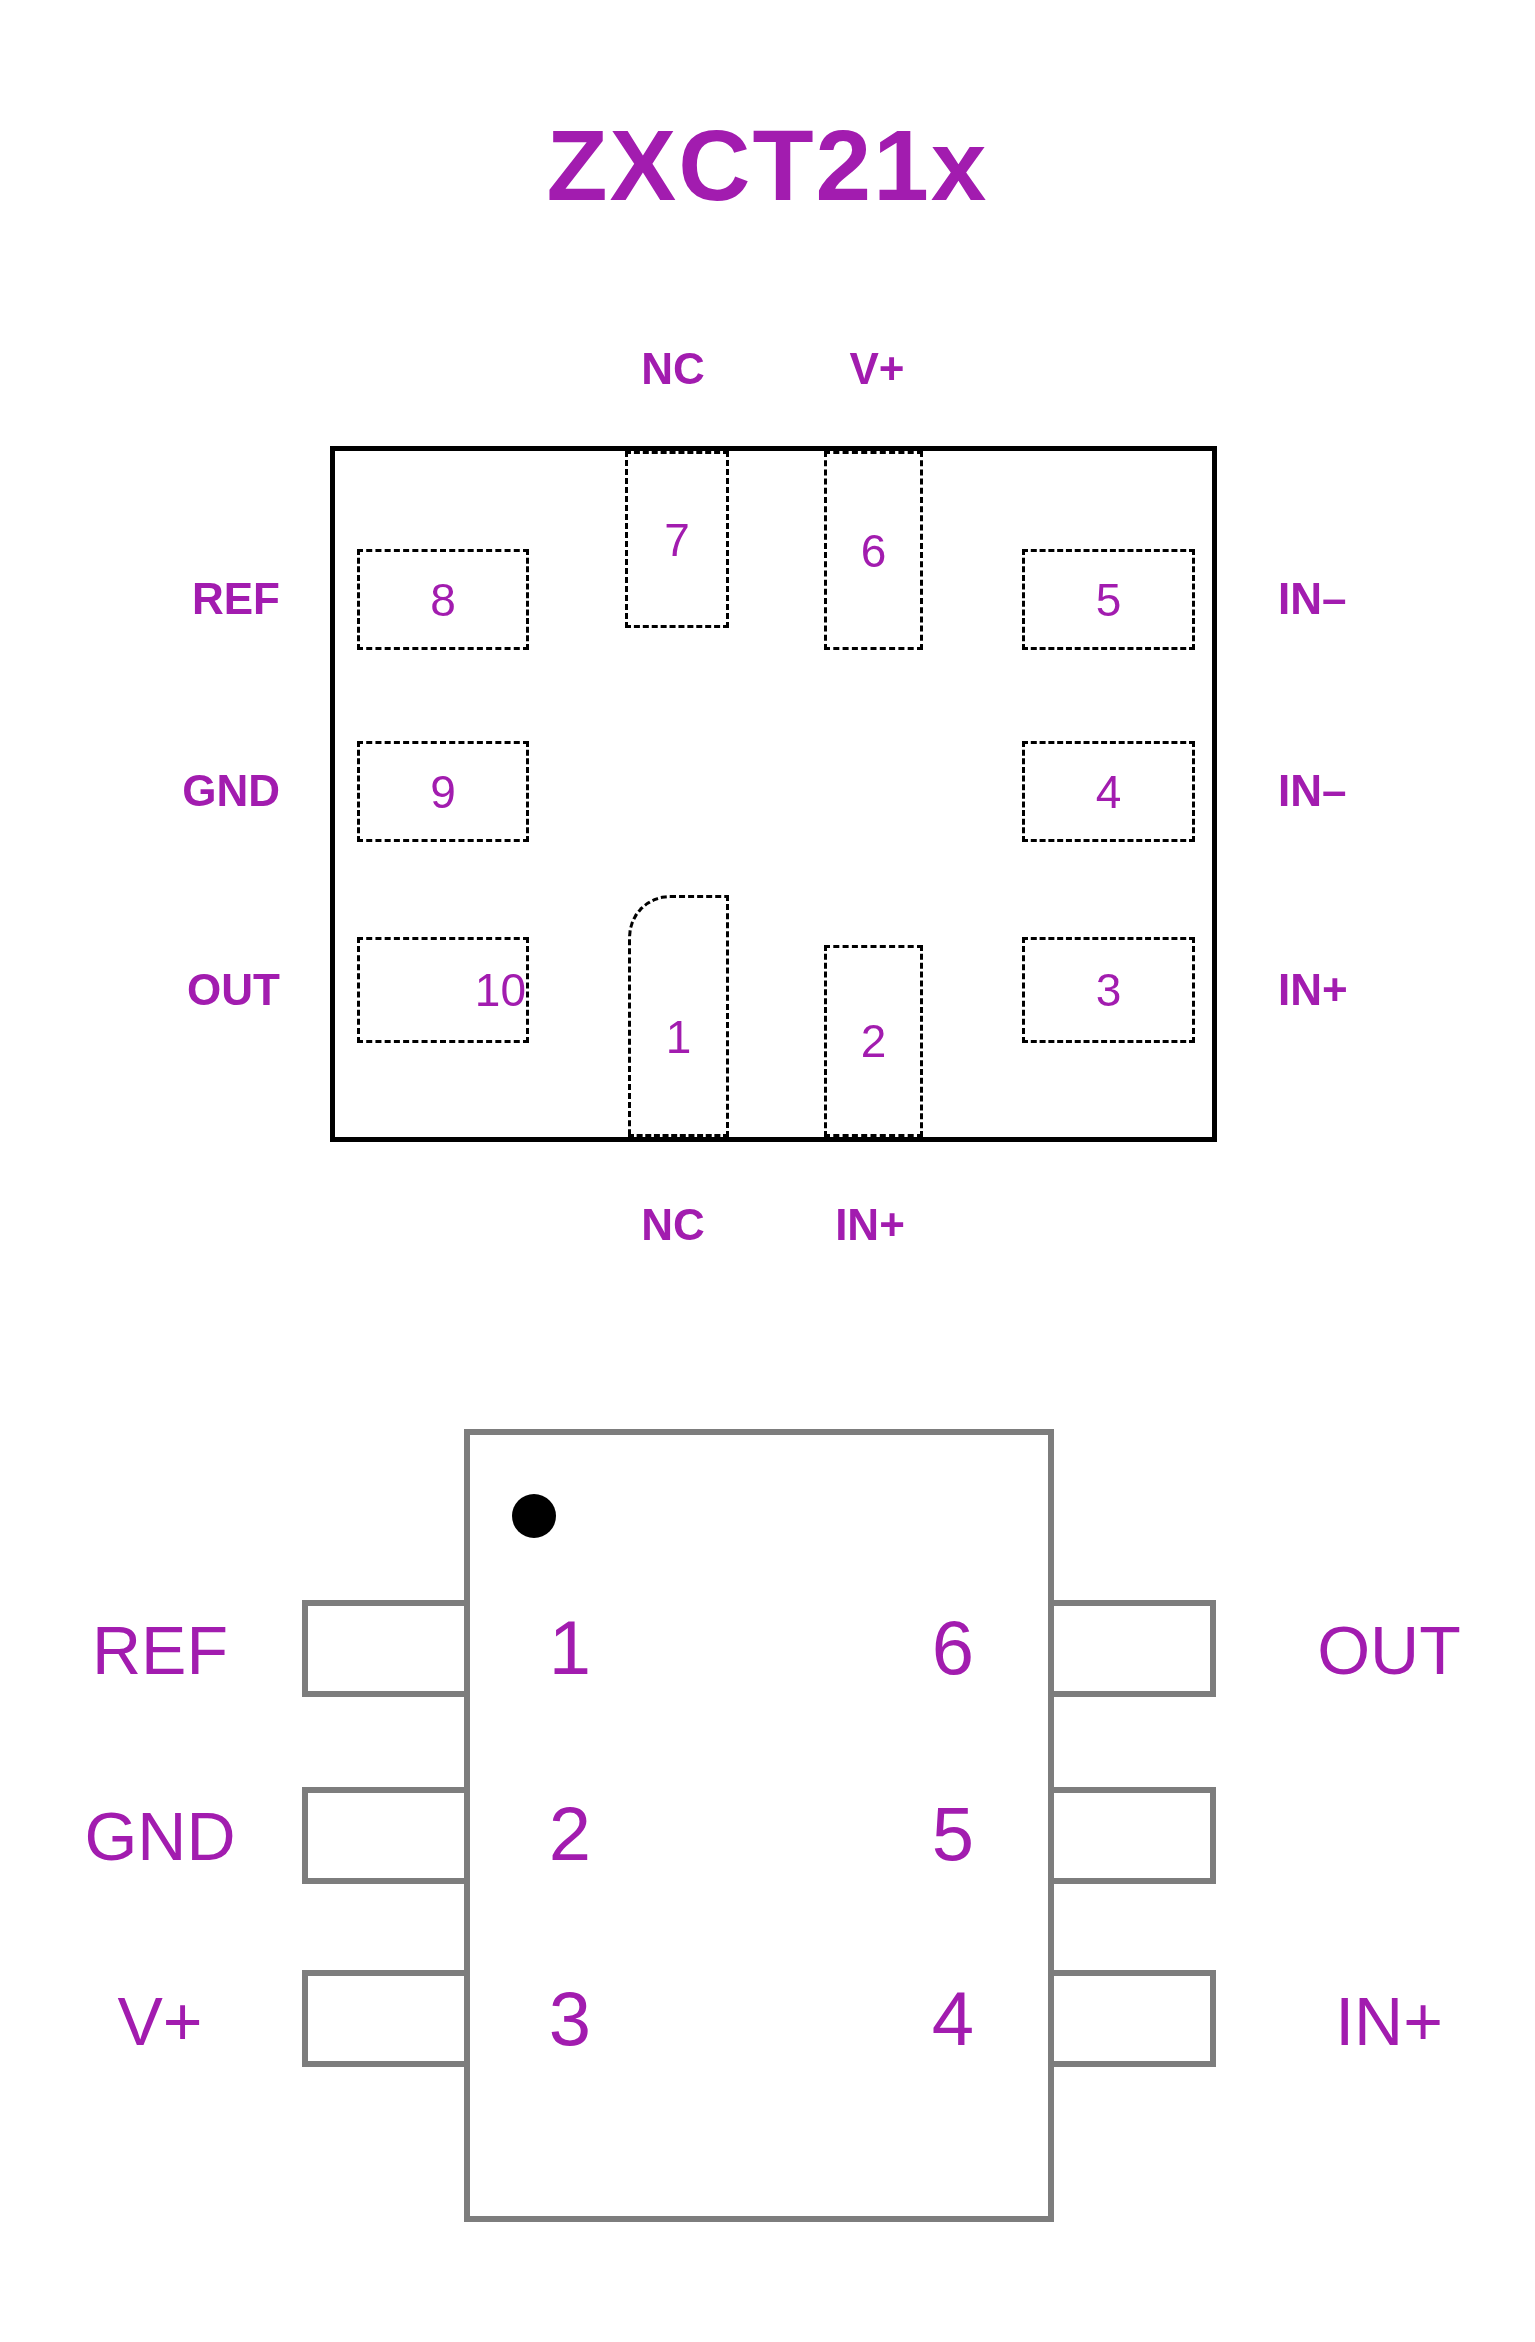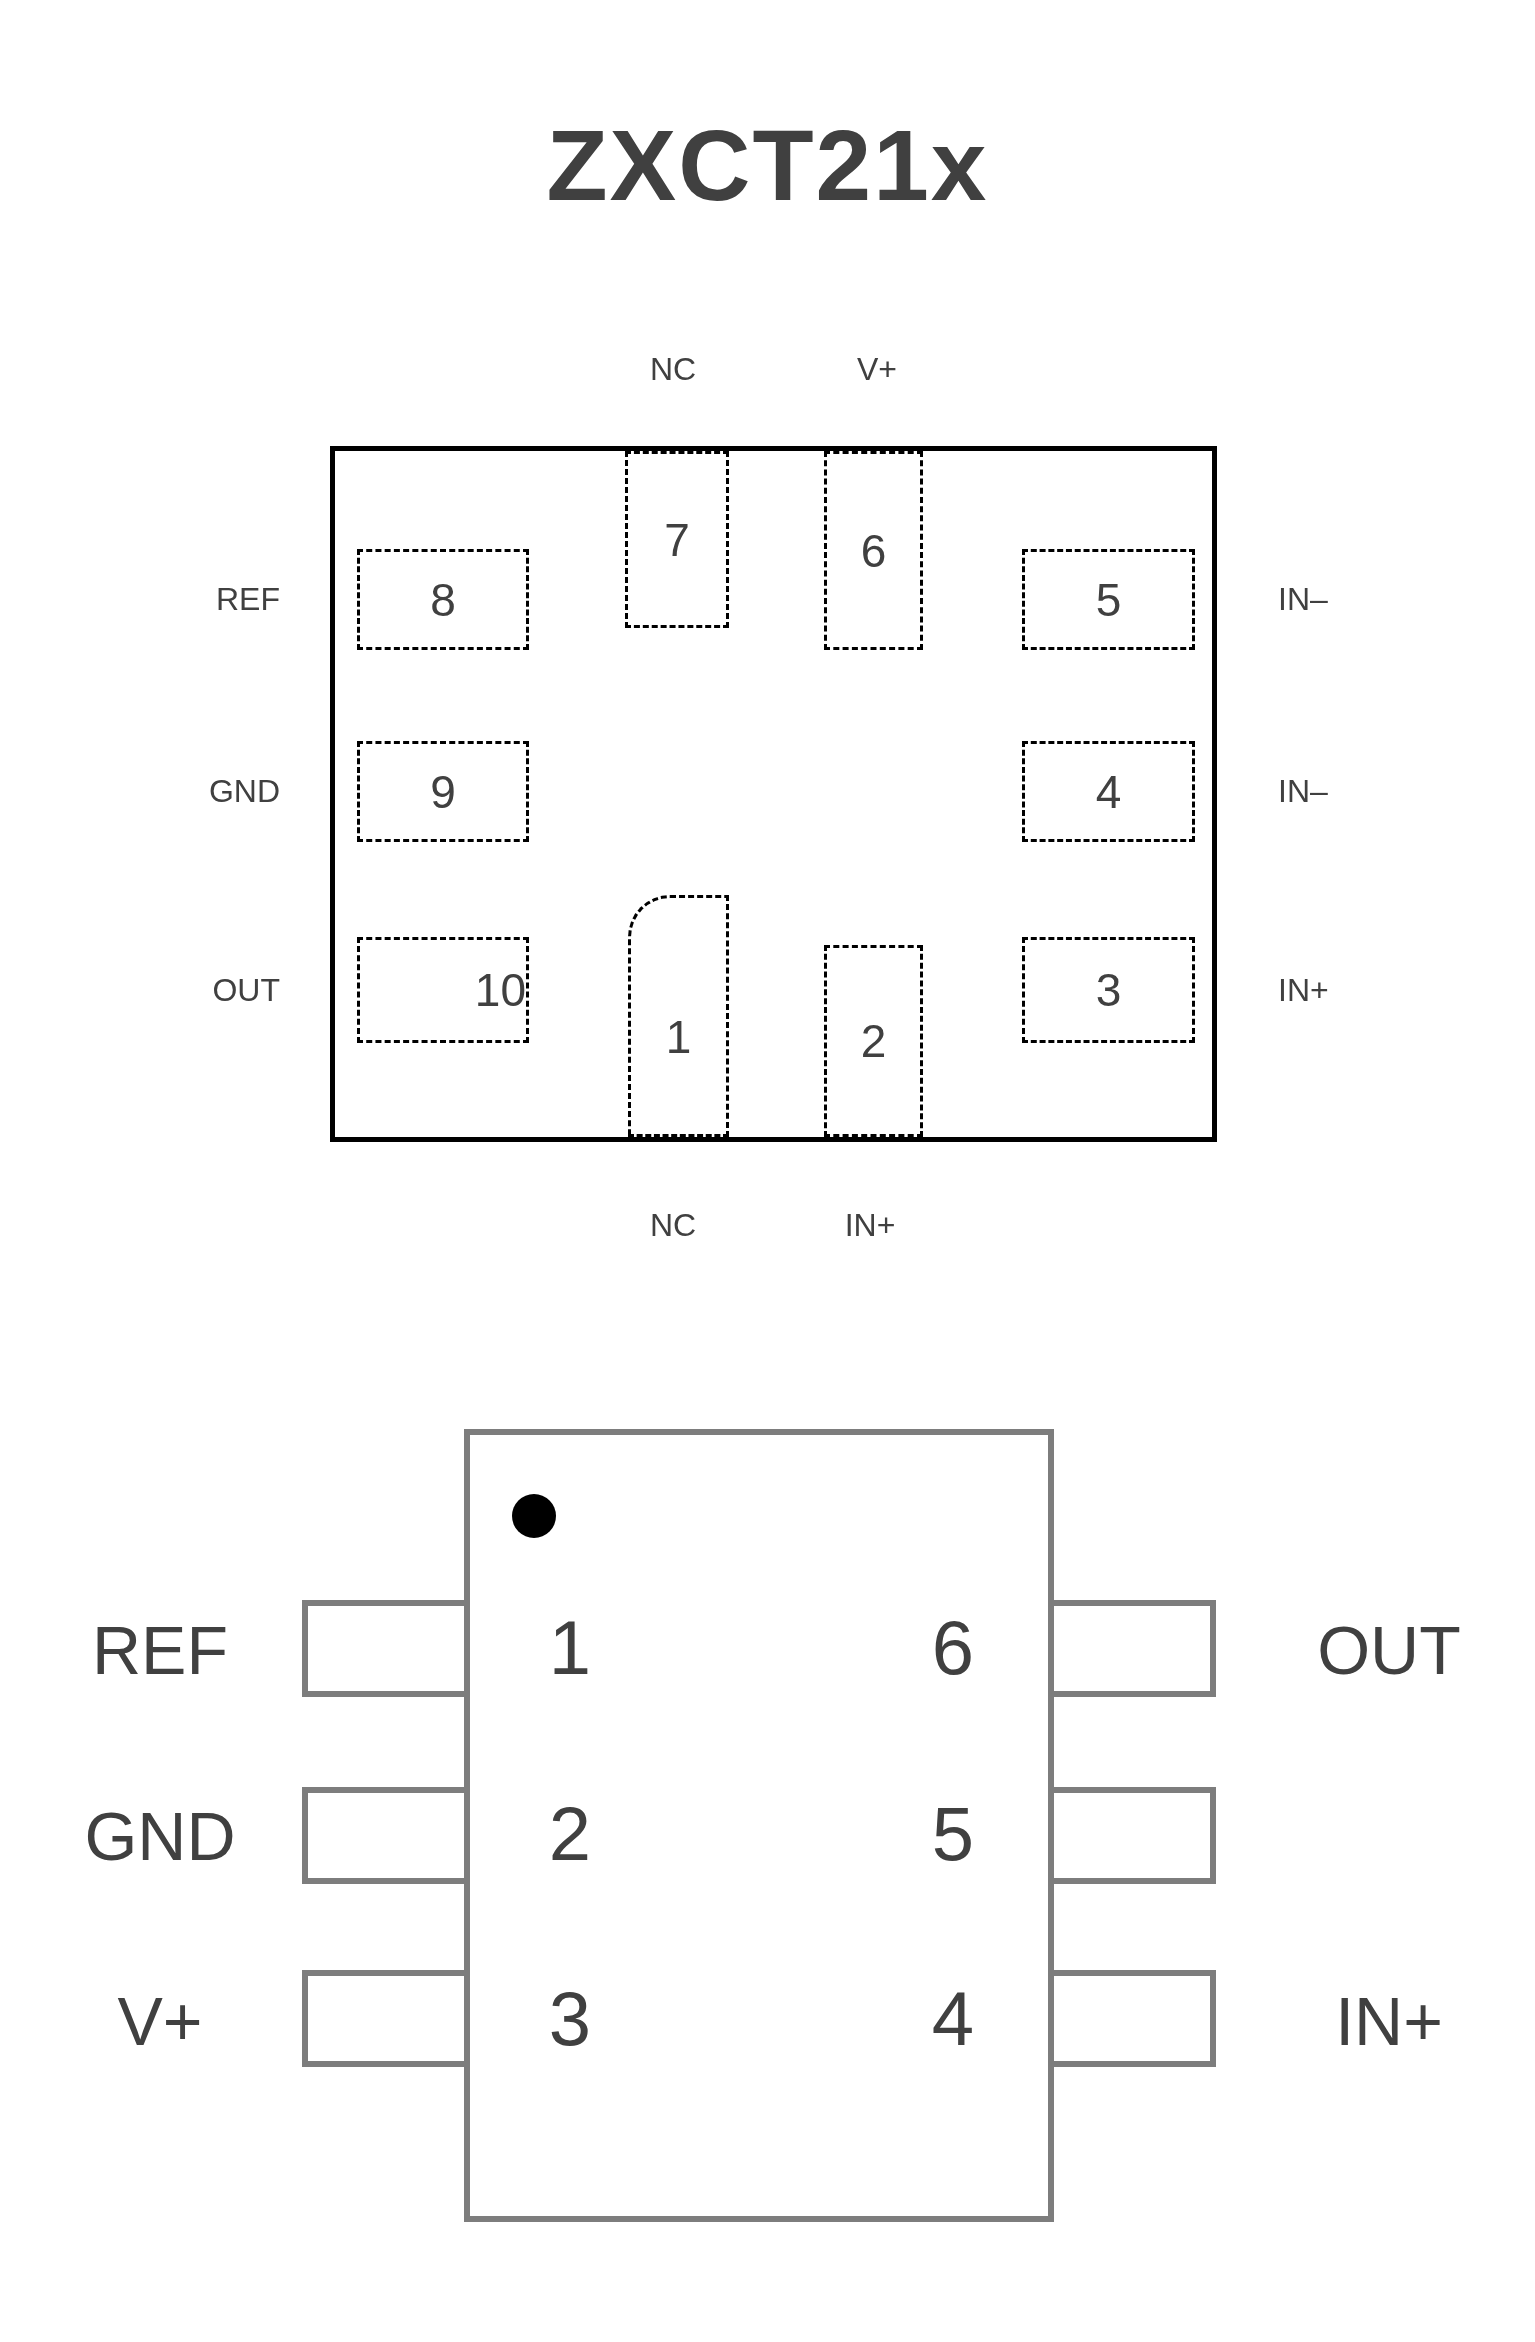--- a/index.html
+++ b/index.html
@@ -2,21 +2,21 @@
 <html><head>
 <meta charset="utf-8">
 <style>
   html, body { margin: 0; padding: 0; background: #ffffff; }
   .page {
     position: relative;
     width: 1535px;
     height: 2342px;
     background: #ffffff;
     font-family: "Liberation Sans", sans-serif;
-    color: #404040;
+    color: #a21caf;
     overflow: hidden;
   }
 
   
   .chip-title {
     position: absolute;
     left: 0; top: 108px; width: 1535px;
     text-align: center;
     font-size: 100px;
     font-weight: 700;
@@ -53,22 +53,22 @@
   .pad-p1  {
     left: 628px; top: 895px; width: 101px; height: 242px;
     border-top-left-radius: 42px;
     align-items: flex-end;
     padding-bottom: 70px;
   }
   .pad-p2  { left: 824px;  top: 945px; width: 99px;  height: 192px; }
 
   .dfn-label {
     position: absolute;
-    font-size: 32px;
-    font-weight: 400;
+    font-size: 44px;
+    font-weight: 700;
     height: 58px;
     line-height: 58px;
     white-space: nowrap;
   }
   .lbl-nc-top  { left: 603px;  top: 340px;  width: 140px; text-align: center; }
   .lbl-vp-top  { left: 807px;  top: 340px;  width: 140px; text-align: center; }
   .lbl-nc-bot  { left: 603px;  top: 1196px; width: 140px; text-align: center; }
   .lbl-inp-bot { left: 800px;  top: 1196px; width: 140px; text-align: center; }
   .lbl-ref { left: 95px; top: 570px; width: 185px; text-align: right; }
   .lbl-gnd { left: 95px; top: 762px; width: 185px; text-align: right; }

